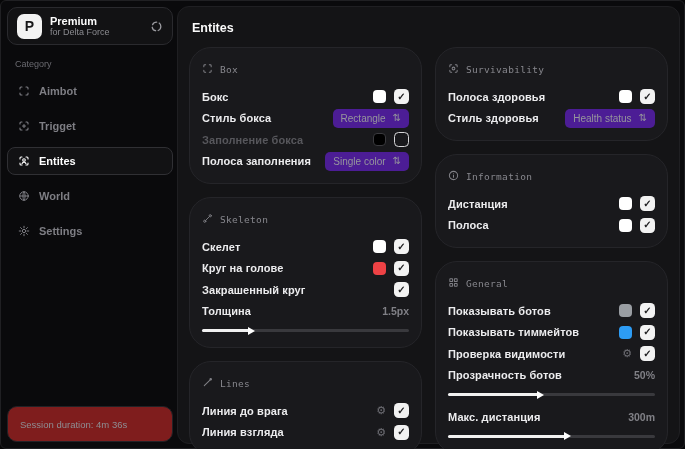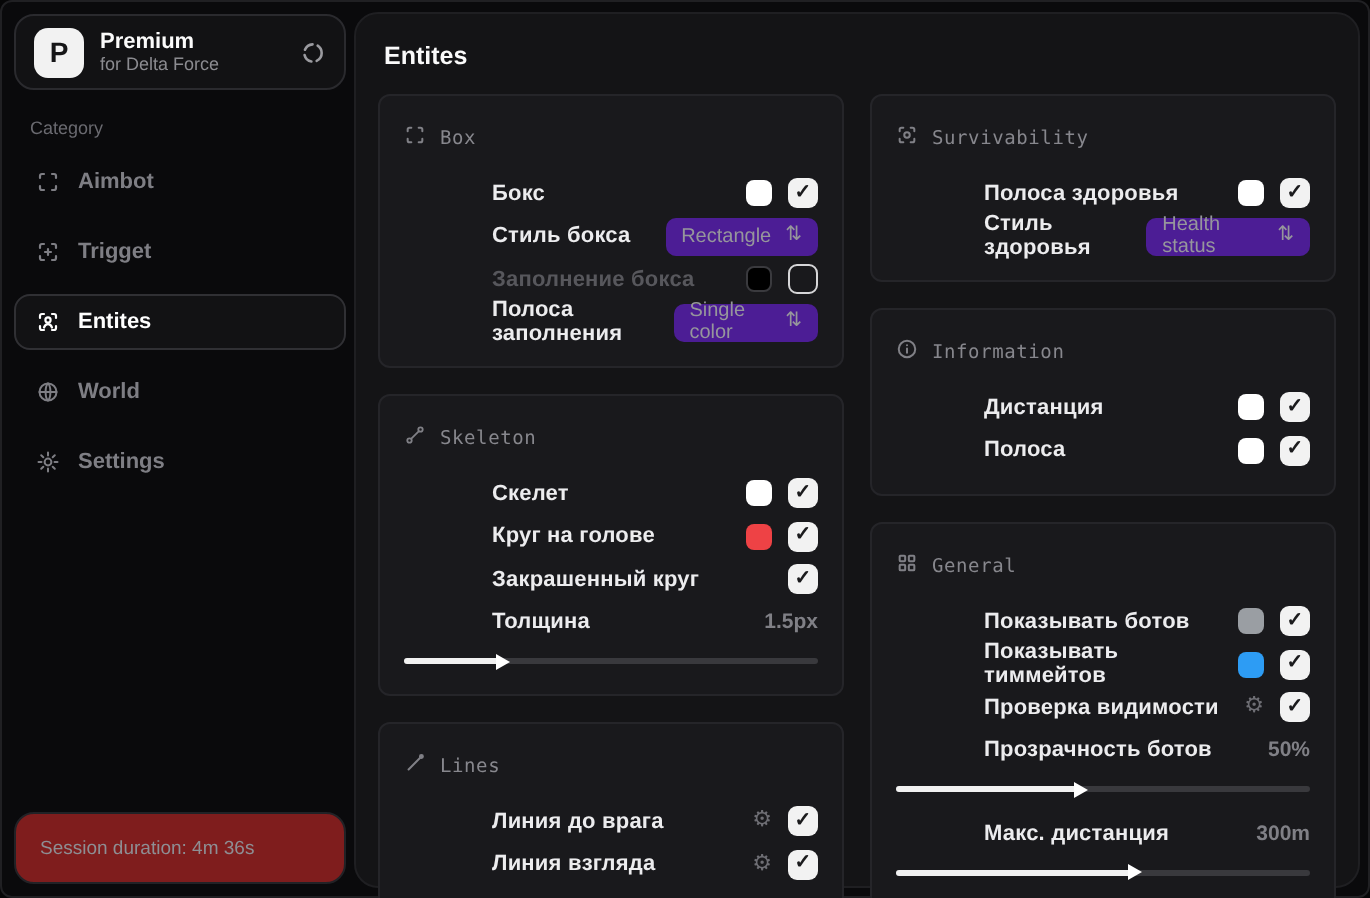--- a/index.html
+++ b/index.html
@@ -28,26 +28,26 @@
            display:flex;align-items:center;padding:0 12px;box-sizing:border-box;
            font-size:9.5px;color:#8e8e93;background:#7f1d1d;}
 
   
   .panel{position:absolute;left:176px;top:5px;width:503px;height:438px;box-sizing:border-box;
          background:#141416;border:1px solid #1f1f22;border-radius:12px;padding:12px 11px 12px 11px;}
   .page-title{font-size:12.5px;font-weight:bold;color:#fafafa;margin:2px 0 12px 3px;}
   .cols{display:flex;gap:13px;}
   .col{width:236px;display:flex;flex-direction:column;gap:13px;box-sizing:border-box;}
 
-  .card{background:#19191c;border:1px solid #252529;border-radius:6px;padding:9px 12px 11px 12px;box-sizing:border-box;}
+  .card{background:#19191c;border:1px solid #252529;border-radius:22px;padding:9px 12px 11px 12px;box-sizing:border-box;}
   .card-head{display:flex;align-items:center;gap:7px;margin:3px 0 8px 0;color:#808086;}
   .gtitle{font-family:"DejaVu Sans Mono",monospace;font-size:9.5px;color:#87878d;letter-spacing:.3px;}
 
   .row{display:flex;align-items:center;justify-content:space-between;height:21.5px;}
-  .rlabel{font-size:11px;font-weight:bold;color:#ececee;letter-spacing:.1px;margin-left:44px;}
+  .rlabel{font-size:11px;font-weight:bold;color:#ececee;letter-spacing:.1px;}
   .rlabel.dim{color:#57575c;}
   .rvalue{font-size:10.5px;color:#808086;font-weight:600;}
   .ctrls{display:flex;align-items:center;gap:8px;}
 
   .swatch{width:13px;height:13px;border-radius:4px;box-sizing:border-box;cursor:pointer;}
   .swatch.outlined{border:1px solid #3a3a3e;}
   .checkbox{width:15px;height:15px;border-radius:4.5px;background:#f2f2f2;display:flex;align-items:center;
             justify-content:center;cursor:pointer;box-sizing:border-box;}
   .checkbox .ck{font-size:10px;color:#1b1b1d;font-weight:bold;line-height:1;}
   .checkbox.off{background:transparent;border:1.5px solid #d6d6d8;}

